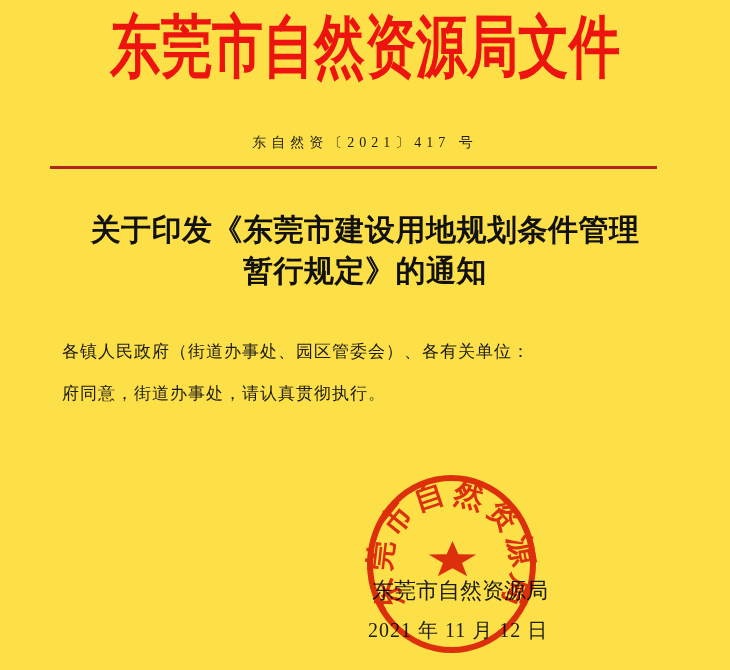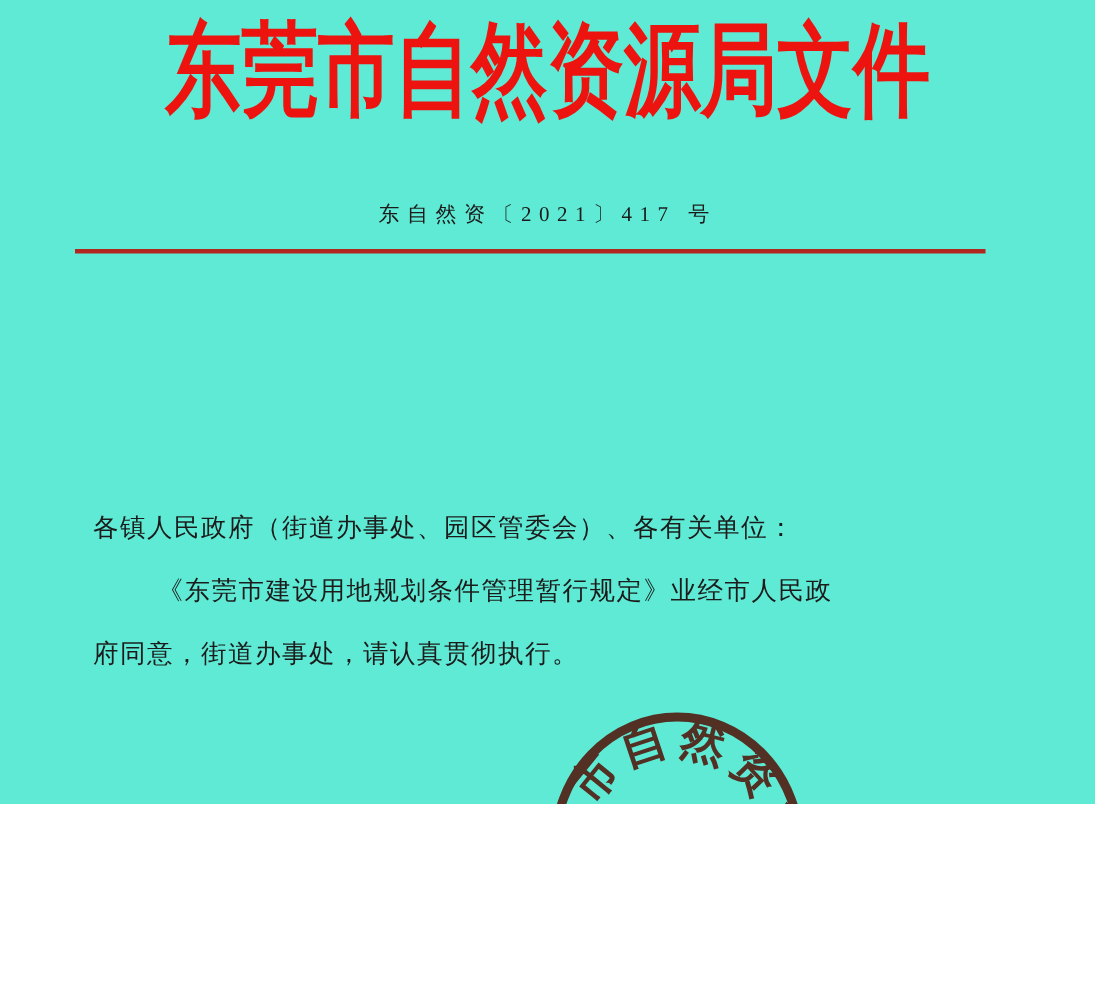--- a/index.html
+++ b/index.html
@@ -1,20 +1,20 @@
 <!DOCTYPE html>
 <html><head>
 <meta charset="utf-8">
 <style>
   html, body { margin: 0; padding: 0; background: #ffffff; }
   .page {
     position: relative;
     width: 730px;
-    height: 536px;
-    background: #5eead4;
+    height: 670px;
+    background: #fde047;
     overflow: hidden;
     font-family: "Liberation Serif", "DejaVu Serif", serif;
     text-decoration: underline;
   }
 
   
   .header-title {
     position: absolute;
     top: 12px;
     left: 0;
@@ -124,24 +124,27 @@
 <body>
 
 <div class="page">
 
   <div class="header-title">东莞市自然资源局文件</div>
 
   <div class="doc-number">东自然资〔2021〕417 号</div>
 
   <div class="red-rule"></div>
 
+  <div class="doc-title">
+    <div>关于印发《东莞市建设用地规划条件管理</div>
+    <div>暂行规定》的通知</div>
+  </div>
 
   <div class="body-text">
     <div class="body-line">各镇人民政府（街道办事处、园区管委会）、各有关单位：</div>
-    <div class="body-line indent">《东莞市建设用地规划条件管理暂行规定》业经市人民政</div>
     <div class="body-line">府同意，街道办事处，请认真贯彻执行。</div>
   </div>
 
   <div class="signature">东莞市自然资源局</div>
 
   <div class="date">2021 年 11 月 12 日</div>
 
   <svg class="seal" viewBox="0 0 190 190" xmlns="http://www.w3.org/2000/svg">
     <ellipse cx="93.5" cy="96" rx="81.5" ry="86" fill="none" stroke="#db2318" stroke-width="6"></ellipse>
     <polygon fill="#db2318" points="94.5,73.0 100.4,86.2 118.3,86.5 104.0,94.9 109.2,108.3 94.5,100.3 79.8,108.3 85.0,94.9 70.7,86.5 88.6,86.2"></polygon>

